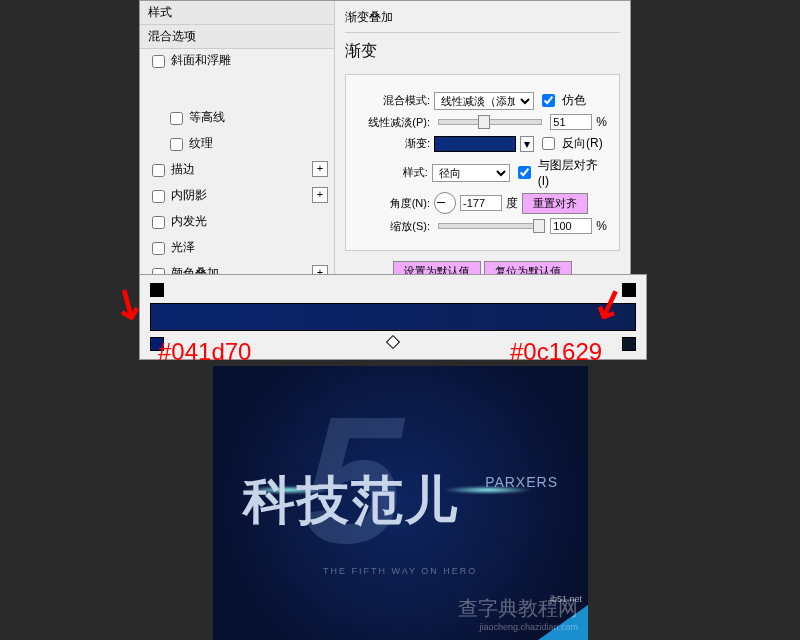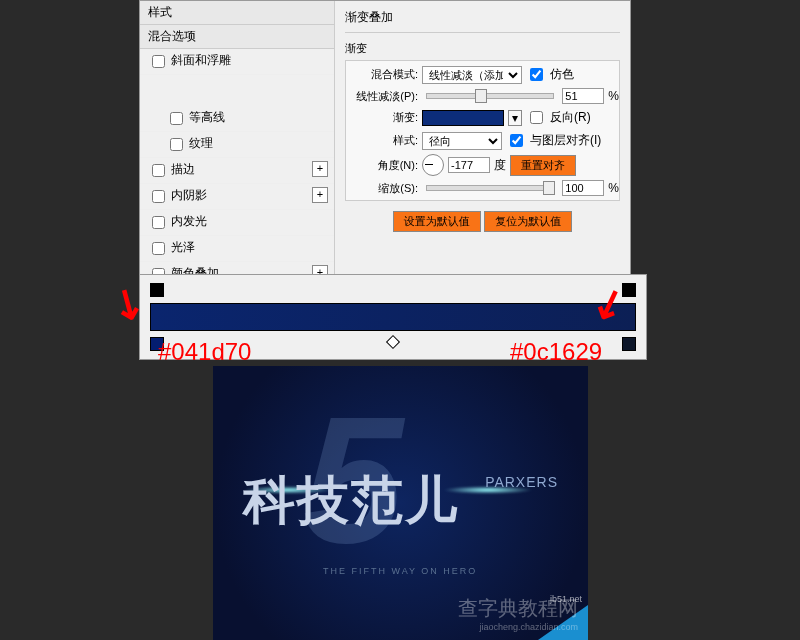--- a/index.html
+++ b/index.html
@@ -5,29 +5,29 @@
 body{margin:0;background:#2a2a2a;font-family:sans-serif;font-size:12px;width:800px;height:640px;overflow:hidden;position:relative}
 .dialog{position:absolute;left:139px;top:0;width:490px;background:#f0f0f0;border:1px solid #999}
 .left-panel{float:left;width:194px;border-right:1px solid #ccc}
 .section-hdr{background:#e8e8e8;padding:3px 8px;border-bottom:1px solid #ccc}
 .style-row{display:flex;align-items:flex-start;padding:3px 8px;border-bottom:1px solid #eee;position:relative}
 .style-row.active{background:#3399ff;color:#fff}
 .style-row input[type=checkbox]{margin-right:6px}
 .plus{position:absolute;right:6px;top:3px;width:14px;height:14px;border:1px solid #888;text-align:center;line-height:12px;font-size:11px;background:#fff;color:#000}
 .right-panel{margin-left:195px;padding:6px 10px}
 .rp-title{padding:2px 0 6px;border-bottom:1px solid #ccc;margin-bottom:8px}
-.group{border:1px solid #ccc;padding:0;background:#f8f8f8}
+.group{border:1px solid #ccc;padding:12px;background:#f8f8f8}
 .row{display:flex;align-items:center;margin:4px 0;gap:4px}
 .lbl{width:72px;text-align:right;font-size:11px}
 select,input[type=text]{font-size:11px;padding:1px 2px;border:1px solid #999;background:#fff}
 .slider{flex:1;height:4px;background:#ddd;border:1px solid #aaa;position:relative;margin:0 4px}
 .slider .thumb{position:absolute;top:-5px;width:10px;height:12px;background:#eee;border:1px solid #888}
 .swatch{width:80px;height:14px;background:#0c2d7a;border:1px solid #000}
 .num{width:36px;}
-.btn{border:1px solid #888;background:#f97316;padding:2px 10px;font-size:11px}
+.btn{border:1px solid #888;background:#f0abfc;padding:2px 10px;font-size:11px}
 .dial{width:20px;height:20px;border:1px solid #888;border-radius:50%;position:relative;background:#fff}
 .dial::after{content:"";position:absolute;left:2px;top:9px;width:8px;height:1px;background:#000}
 .btns{text-align:center;margin-top:10px}
 .grad-editor{position:absolute;left:139px;top:274px;width:490px;background:#f0f0f0;border:1px solid #999;padding:8px}
 .stop{width:12px;height:12px;border:1px solid #000;background:#041d70;display:inline-block}
 .grad-bar{height:26px;background:linear-gradient(90deg,#0a256e,#0c1f55);border:1px solid #000;margin:6px 2px}
 .stop-row{display:flex;justify-content:space-between;padding:0 2px}
 .diamond{width:8px;height:8px;background:#fff;border:1px solid #000;transform:rotate(45deg);margin:0 auto}
 .arrow{position:absolute;color:red;font-size:40px;font-weight:bold}
 .hex{position:absolute;color:red;font-size:24px;font-family:Liberation Sans, sans-serif}
@@ -90,21 +90,21 @@
           <span class="plus">+</span>
         </div>
         <div class="style-row">
           <input type="checkbox" style="">
           <span>图案叠加</span>
         </div>
       </div>
   </div>
   <div class="right-panel">
     <div class="rp-title">渐变叠加</div>
-    <div style="font-size:11px;margin-bottom:4px">渐变</div>
+    <div style="font-size:16px;margin-bottom:12px">渐变</div>
     <div class="group">
       <div class="row">
         <span class="lbl">混合模式:</span>
         <select style="width:100px"><option>线性减淡（添加 ...</option></select>
         <input type="checkbox" checked="" style="">
         <span>仿色</span>
       </div>
       <div class="row">
         <span class="lbl">线性减淡(P):</span>
         <div class="slider">

